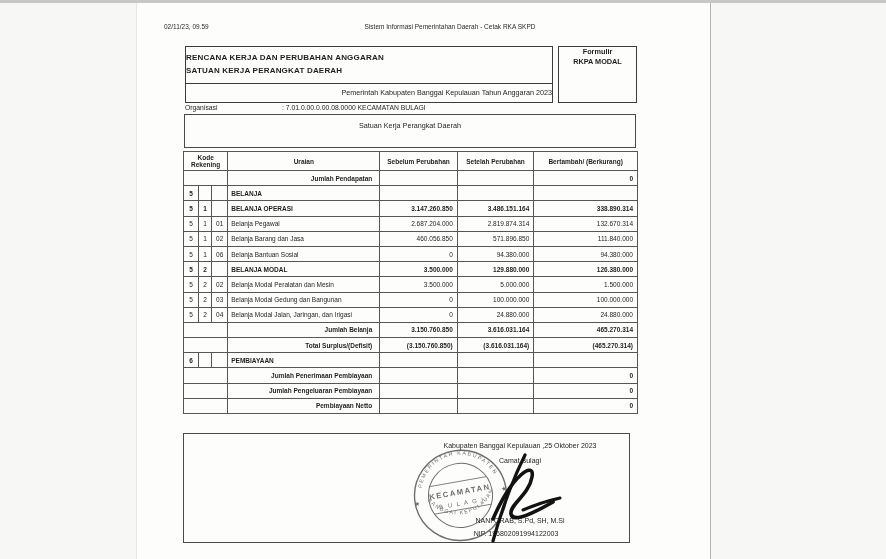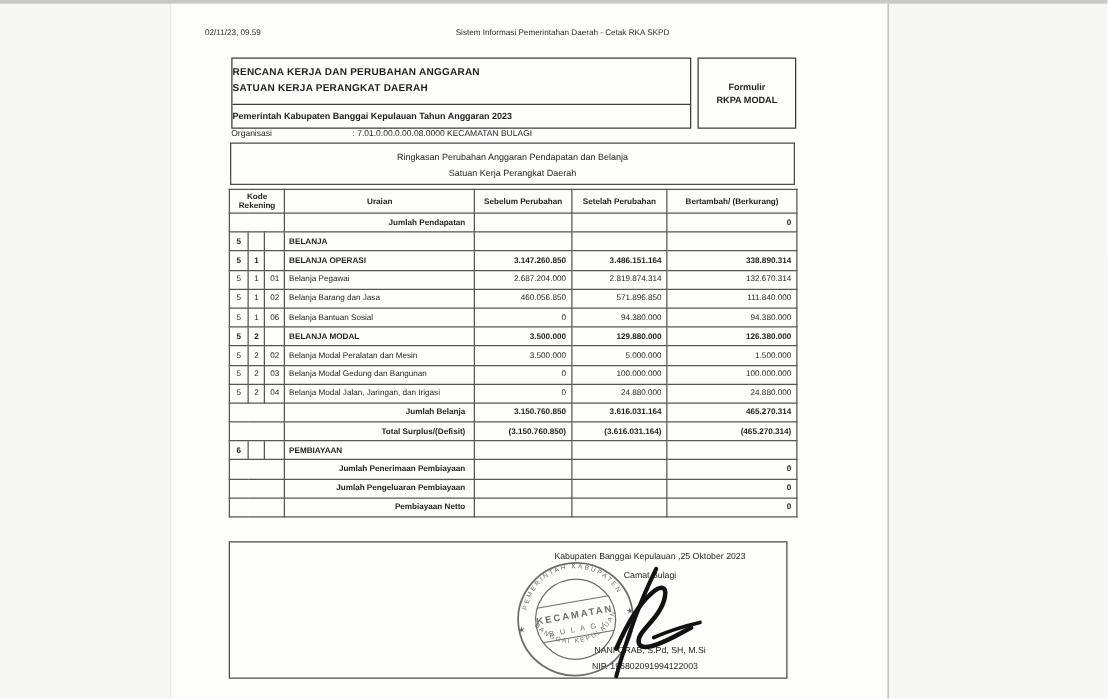--- a/index.html
+++ b/index.html
@@ -15,24 +15,24 @@
     left:136px;top:3px;width:573px;height:556px;background:#fdfdfc;
     border-left:1px solid #e6e6e4;border-right:1px solid #b3b3b0;
   }
   
   #meta-date{left:164px;top:23px;font-size:6.5px;color:#2a2a2a;}
   #meta-title{left:285px;top:23px;width:330px;text-align:center;font-size:6.5px;color:#2a2a2a;}
   
   #title-box{left:185px;top:46px;width:368px;height:57px;border:1.6px solid #3c3c3c;box-sizing:border-box;}
   #title-main{height:36px;padding-top:4px;box-sizing:border-box;}
   #title-main div{font-size:8px;font-weight:bold;line-height:13px;letter-spacing:.2px;}
-  #title-sub{border-top:1.4px solid #3c3c3c;height:17px;text-align:left;font-size:7.2px;line-height:17px;font-weight:bold;}
+  #title-sub{border-top:1.4px solid #3c3c3c;height:17px;text-align:right;font-size:7.2px;line-height:17px;}
   #formulir-box{
     left:558px;top:46px;width:79px;height:57px;border:1.6px solid #3c3c3c;box-sizing:border-box;
-    display:flex;flex-direction:column;justify-content:center;text-align:center;
+    display:flex;flex-direction:column;justify-content:flex-start;text-align:center;
   }
   #formulir-box div{font-size:7.3px;font-weight:bold;line-height:10px;}
   
   #organisasi-label{left:185px;top:104px;font-size:6.8px;}
   #organisasi-value{left:282px;top:104px;font-size:6.8px;}
   
   #section-box{left:184px;top:114px;width:452px;height:34px;border:1.1px solid #4a4a4a;box-sizing:border-box;text-align:center;padding-top:4px;}
   #section-box div{font-size:7.2px;line-height:13px;}
   
   #budget-table{left:183px;top:151px;}
@@ -75,21 +75,20 @@
 
 <div id="formulir-box" class="abs">
   <div>Formulir</div>
   <div>RKPA MODAL</div>
 </div>
 
 <div id="organisasi-label" class="abs">Organisasi</div>
 <div id="organisasi-value" class="abs">:  7.01.0.00.0.00.08.0000 KECAMATAN BULAGI</div>
 
 <div id="section-box" class="abs">
-  <div>Ringkasan Perubahan Anggaran Pendapatan dan Belanja</div>
   <div>Satuan Kerja Perangkat Daerah</div>
 </div>
 
 <div id="budget-table" class="abs">
   <table>
     <colgroup>
       <col style="width:15px">
         <col style="width:13px">
         <col style="width:16px">
       <col style="width:151px">

